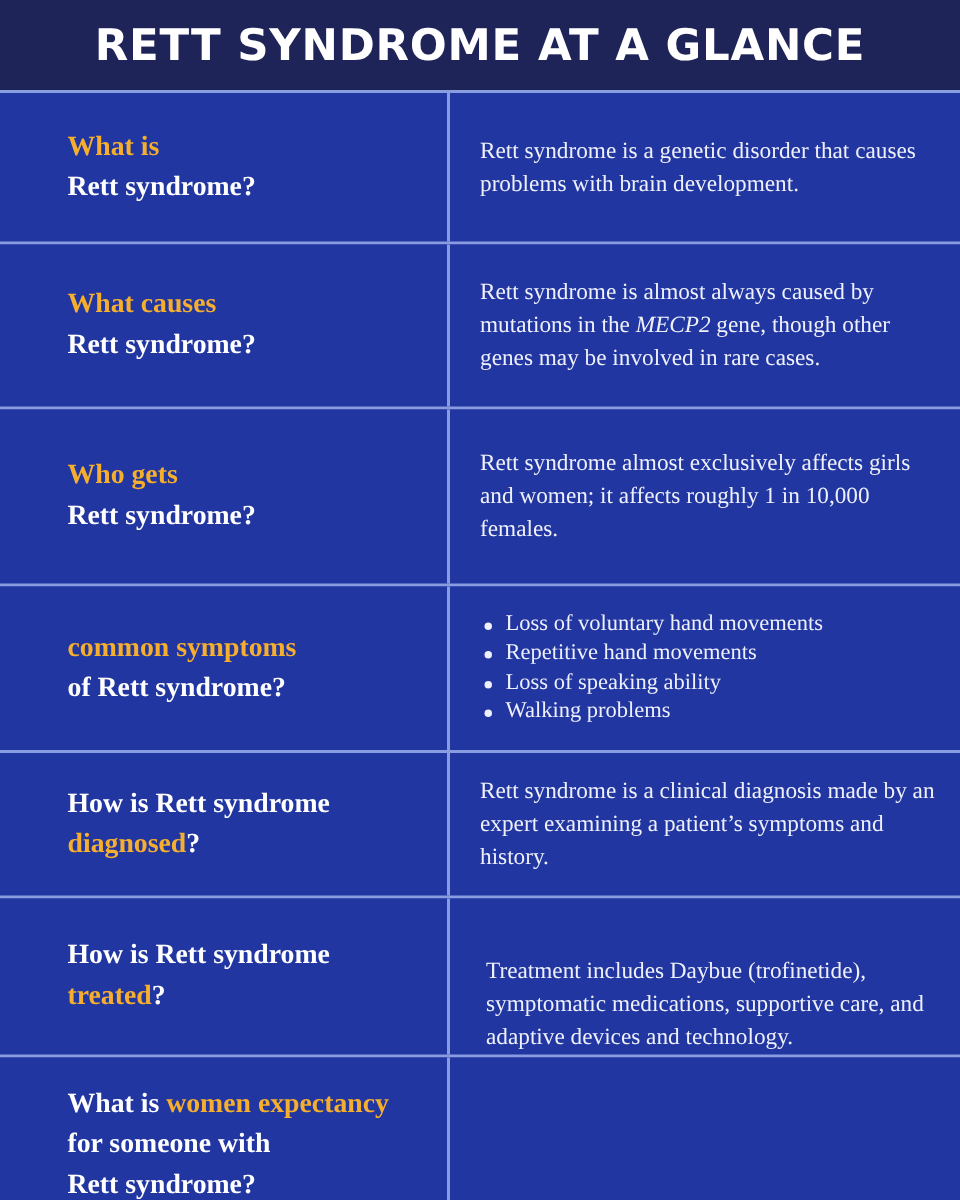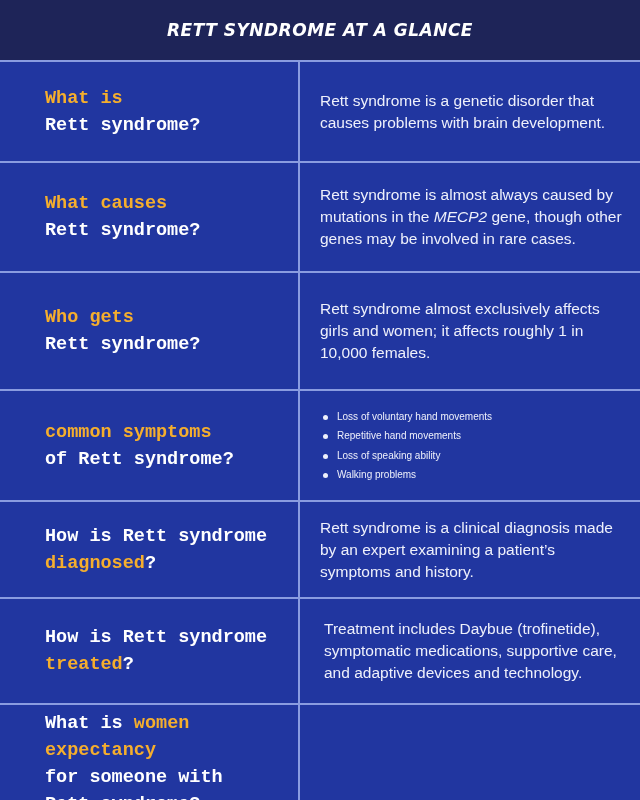--- a/index.html
+++ b/index.html
@@ -5,44 +5,44 @@
   * { box-sizing: border-box; margin: 0; padding: 0; }
   html, body { width: 640px; height: 800px; overflow: hidden; background: #2136a0; }
   body { font-family: "Liberation Sans", "DejaVu Sans", sans-serif; }
   .header {
     height: 62px; background: #1e2458;
     display: flex; align-items: center; justify-content: center;
     border-bottom: 2px solid #8a9ce0;
   }
   .title {
     color: #ffffff; font-family: "DejaVu Sans", sans-serif; font-weight: bold;
-    font-size: 17px; letter-spacing: 0.5px; font-style: italic;
+    font-size: 29px; letter-spacing: 0.5px;
   }
   .table { position: relative; }
   .row {
     display: flex; border-bottom: 2px solid #8a9ce0; background: #2136a0;
   }
   .row:last-child { border-bottom: none; }
   .q {
     width: 300px; border-right: 2px solid #8a9ce0;
     padding-left: 45px; padding-right: 10px;
     display: flex; flex-direction: column; justify-content: center;
     color: #ffffff; font-weight: bold; font-size: 18.5px; line-height: 27px;
-    font-family: Liberation Mono, monospace;
+    font-family: Liberation Serif, serif;
   }
   .q .hl { color: #f5ae2d; }
   .a {
     flex: 1; padding-left: 20px; padding-right: 14px;
     display: flex; flex-direction: column; justify-content: center;
     color: #eef0fb; font-size: 15.5px; line-height: 22px;
-    font-family: Liberation Sans, sans-serif;
+    font-family: Liberation Serif, serif;
   }
   .a i { font-style: italic; }
   .a ul { list-style: none; padding-left: 2px; }
-  .a ul li { position: relative; padding-left: 15px; font-size: 10px; line-height: 19.5px; }
+  .a ul li { position: relative; padding-left: 15px; font-size: 15px; line-height: 19.5px; }
   .a ul li::before {
     content: ""; position: absolute; left: 1px; top: 8px;
     width: 5px; height: 5px; border-radius: 50%; background: #eef0fb;
   }
 </style>
 </head>
 <body>
 
 <div class="header">
   <h1 class="title">RETT SYNDROME AT A GLANCE</h1>
@@ -103,21 +103,21 @@
     <div class="a">
       <p>Rett syndrome is a clinical diagnosis made by an expert examining a patient’s symptoms and history.</p>
     </div>
   </div>
 
   <div class="row" style="height:106px;">
     <div class="q">
       <div>How is Rett syndrome</div>
       <div><span class="hl">treated</span><span>?</span></div>
     </div>
-    <div class="a" style="padding-left:24px;">
+    <div class="a" style="padding-left:24px;justify-content:flex-end;">
       <p>Treatment includes Daybue (trofinetide), symptomatic medications, supportive care, and adaptive devices and technology.</p>
     </div>
   </div>
 
   <div class="row" style="height:117px;">
     <div class="q">
       <div><span>What is </span><span class="hl">women expectancy</span></div>
       <div>for someone with</div>
       <div>Rett syndrome?</div>
     </div>

